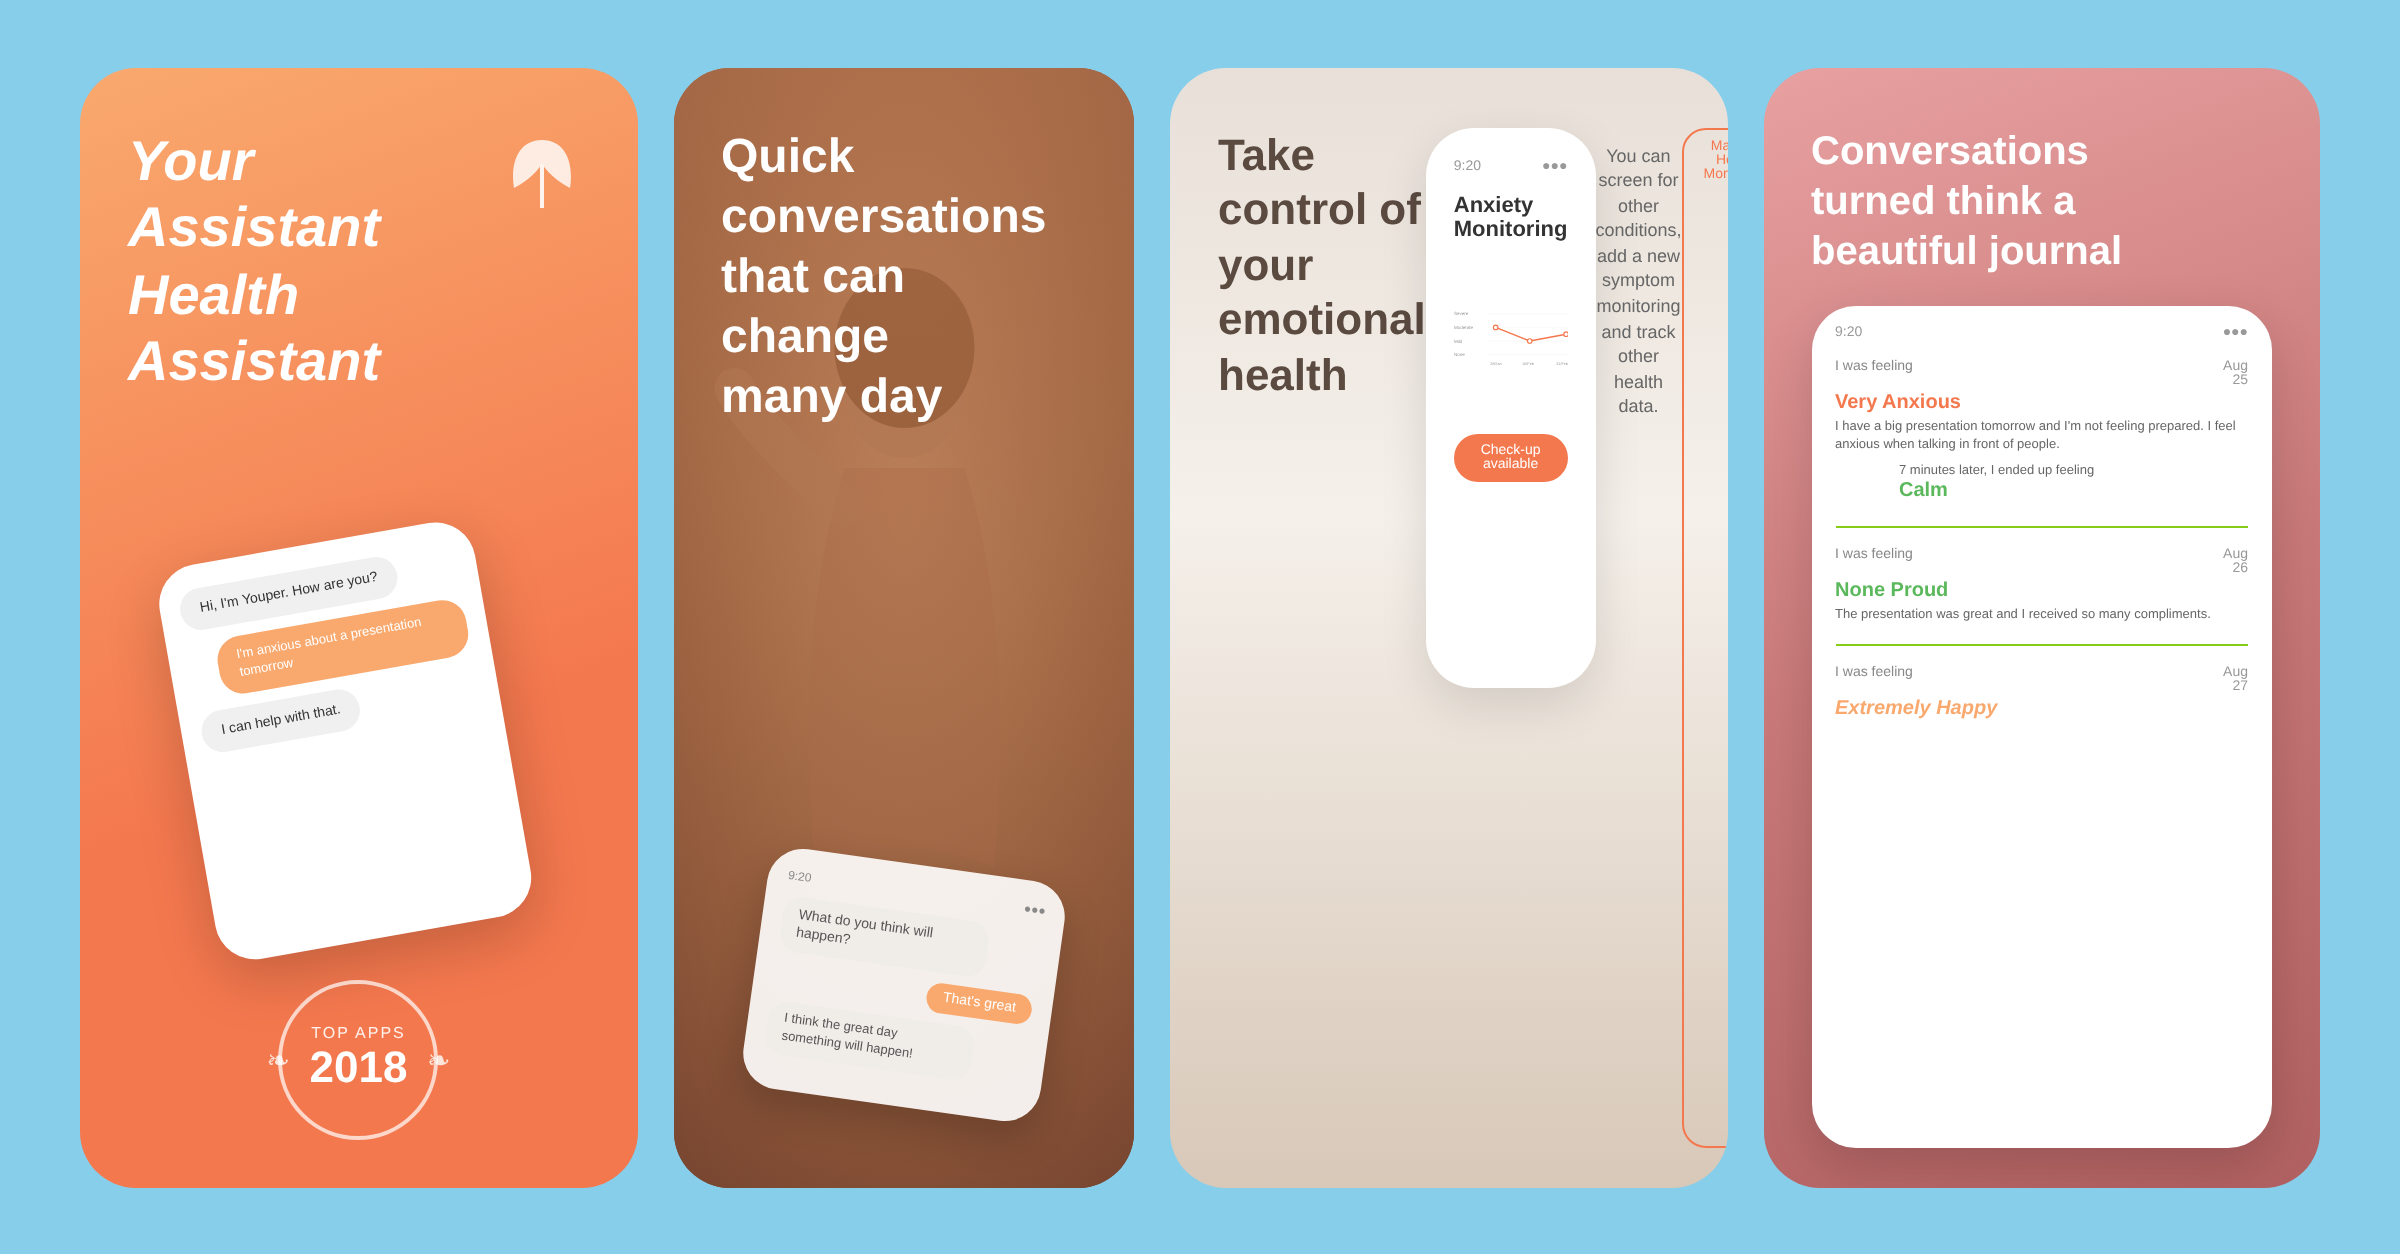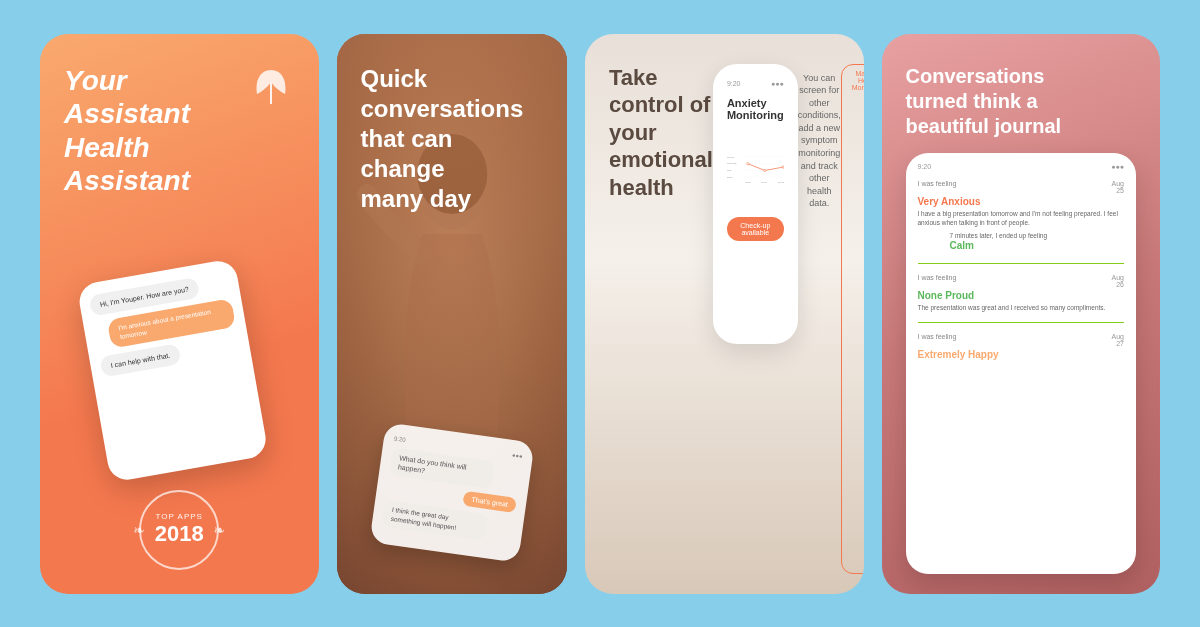--- a/index.html
+++ b/index.html
@@ -287,21 +287,21 @@
       color: #888;
     }
     .entry-feeling {
       font-size: 10px;
       font-weight: 700;
       margin-bottom: 2px;
     }
     .feeling-anxious { color: #f4784e; }
     .feeling-calm { color: #5cb85c; }
     .feeling-proud { color: #5cb85c; }
-    .feeling-happy { color: #f9a96e; }
+    .feeling-happy { color: #f9a96e; font-style: italic; }
     .entry-text {
       font-size: 6.5px;
       color: #666;
       line-height: 1.4;
     }
 
     svg text {
       font-family: 'Helvetica Neue', Arial, sans-serif;
     }
   </style>

